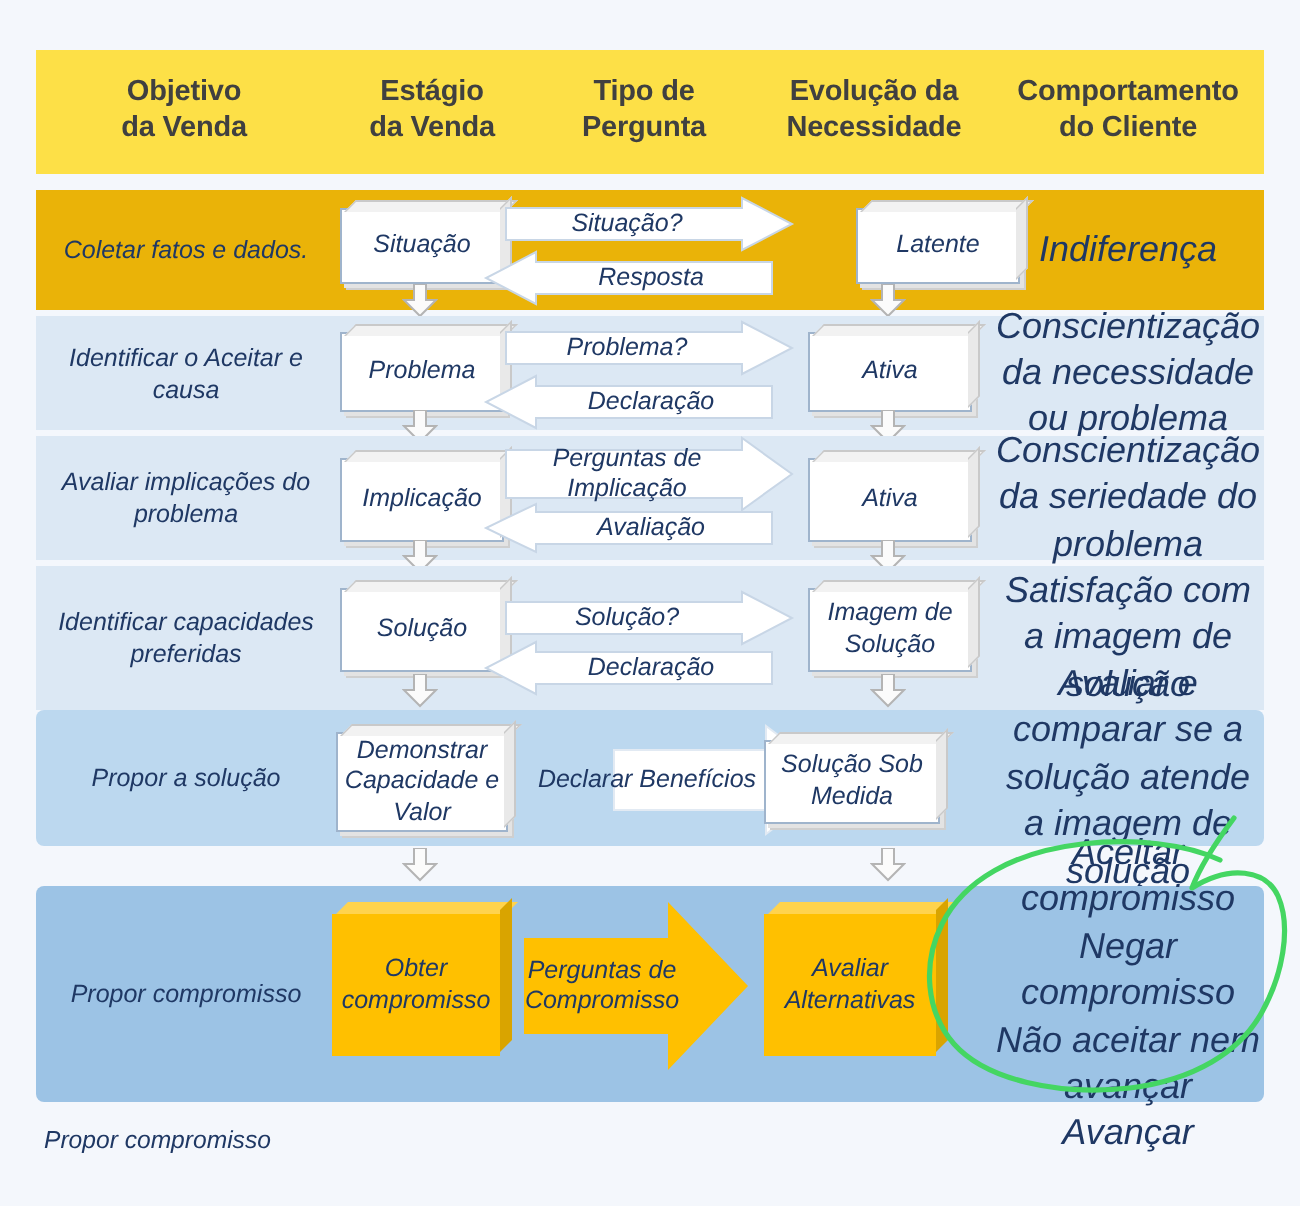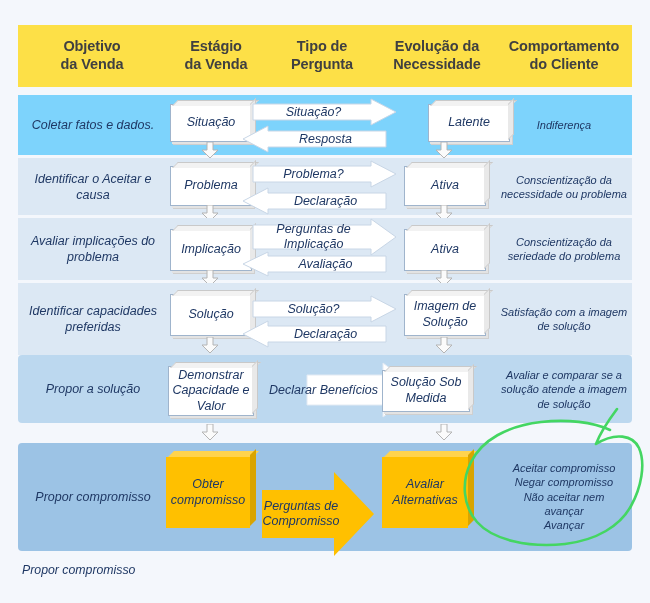--- a/index.html
+++ b/index.html
@@ -23,32 +23,32 @@
     line-height:1.22;letter-spacing:-.1px;
   }
   .hc0{width:148px;}
   .hc1{width:100px;}
   .hc2{width:112px;}
   .hc3{width:118px;}
   .hc4{width:136px;}
 
   
   .band{position:absolute;left:18px;width:614px;}
-  .band.r1{top:95px;height:60px;background:#7dd3fc;}
+  .band.r1{top:95px;height:60px;background:#eab308;}
   .band.r2{top:158px;height:57px;background:#dce8f4;}
   .band.r3{top:218px;height:62px;background:#dce8f4;}
   .band.r4{top:283px;height:72px;background:#dce8f4;}
   .band.r5{top:355px;height:68px;background:#bcd8ef;border-radius:4px;}
   .band.r6{top:443px;height:108px;background:#9cc3e5;border-radius:4px;}
 
   
   .col-obj{position:absolute;left:0;width:150px;text-align:center;
     font-style:italic;color:#1f3864;font-size:12.5px;line-height:1.28;}
   .col-beh{position:absolute;left:478px;width:136px;text-align:center;
-    font-style:italic;color:#1f3864;font-size:11px;line-height:1.3;}
+    font-style:italic;color:#1f3864;font-size:18px;line-height:1.3;}
   .vcenter{top:50%;transform:translateY(-50%);}
 
   
   .box3d{
     position:absolute;background:#ffffff;border:1px solid #9fb4cc;
     box-shadow:2px 2px 0 0 #e3e3e3, 3px 3px 0 0 #cfcfcf;
     display:flex;align-items:center;justify-content:center;
     font-style:italic;color:#1f3864;font-size:12.5px;line-height:1.25;
     text-align:center;
   }
@@ -302,21 +302,21 @@
       <div>Aceitar compromisso</div>
       <div>Negar compromisso</div>
       <div>Não aceitar nem</div>
       <div>avançar</div>
       <div>Avançar</div>
     </div>
   </div>
   <div class="box-or" style="left:166px;top:457px;width:84px;height:71px;">
     <span>Obter compromisso</span>
   </div>
-  <div class="arrow bigright" style="left:262px;top:472px;width:112px;height:84px;">
+  <div class="arrow bigright" style="left:262px;top:451px;width:112px;height:84px;">
     <svg width="112" height="84" viewBox="0 0 112 84">
         <polygon points="0,18 72,18 72,0 112,42 72,84 72,66 0,66" fill="#ffc000"></polygon>
       </svg>
     <div class="lbl">Perguntas de Compromisso</div>
   </div>
   <div class="box-or" style="left:382px;top:457px;width:86px;height:71px;">
     <span>Avaliar Alternativas</span>
   </div>
 
   <div class="green-annot">

